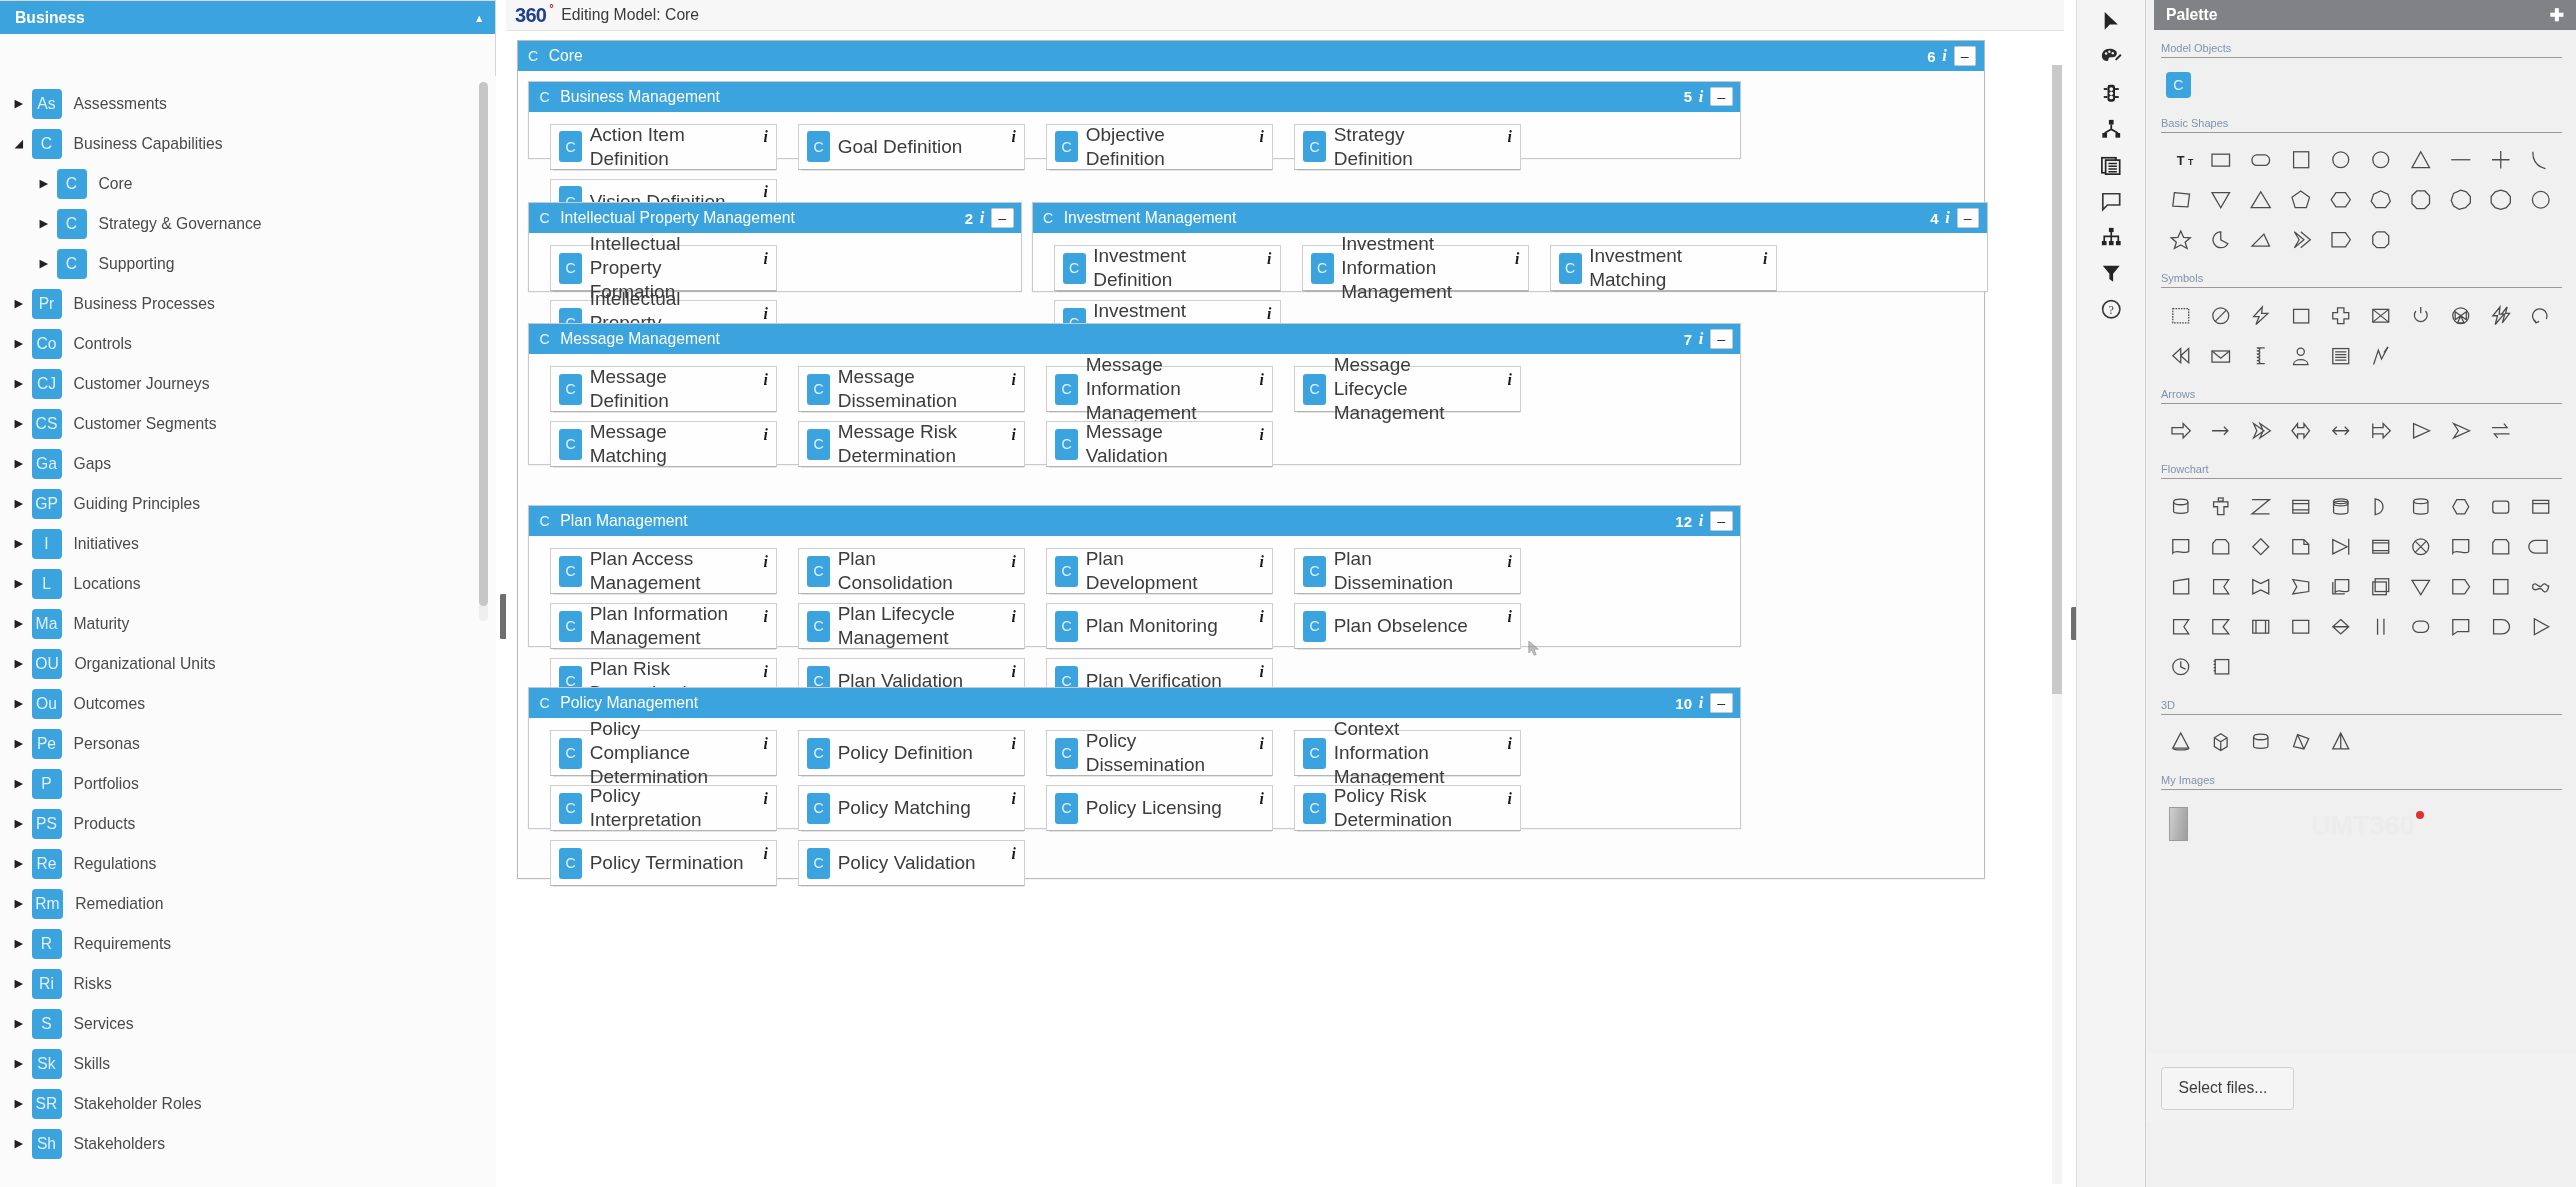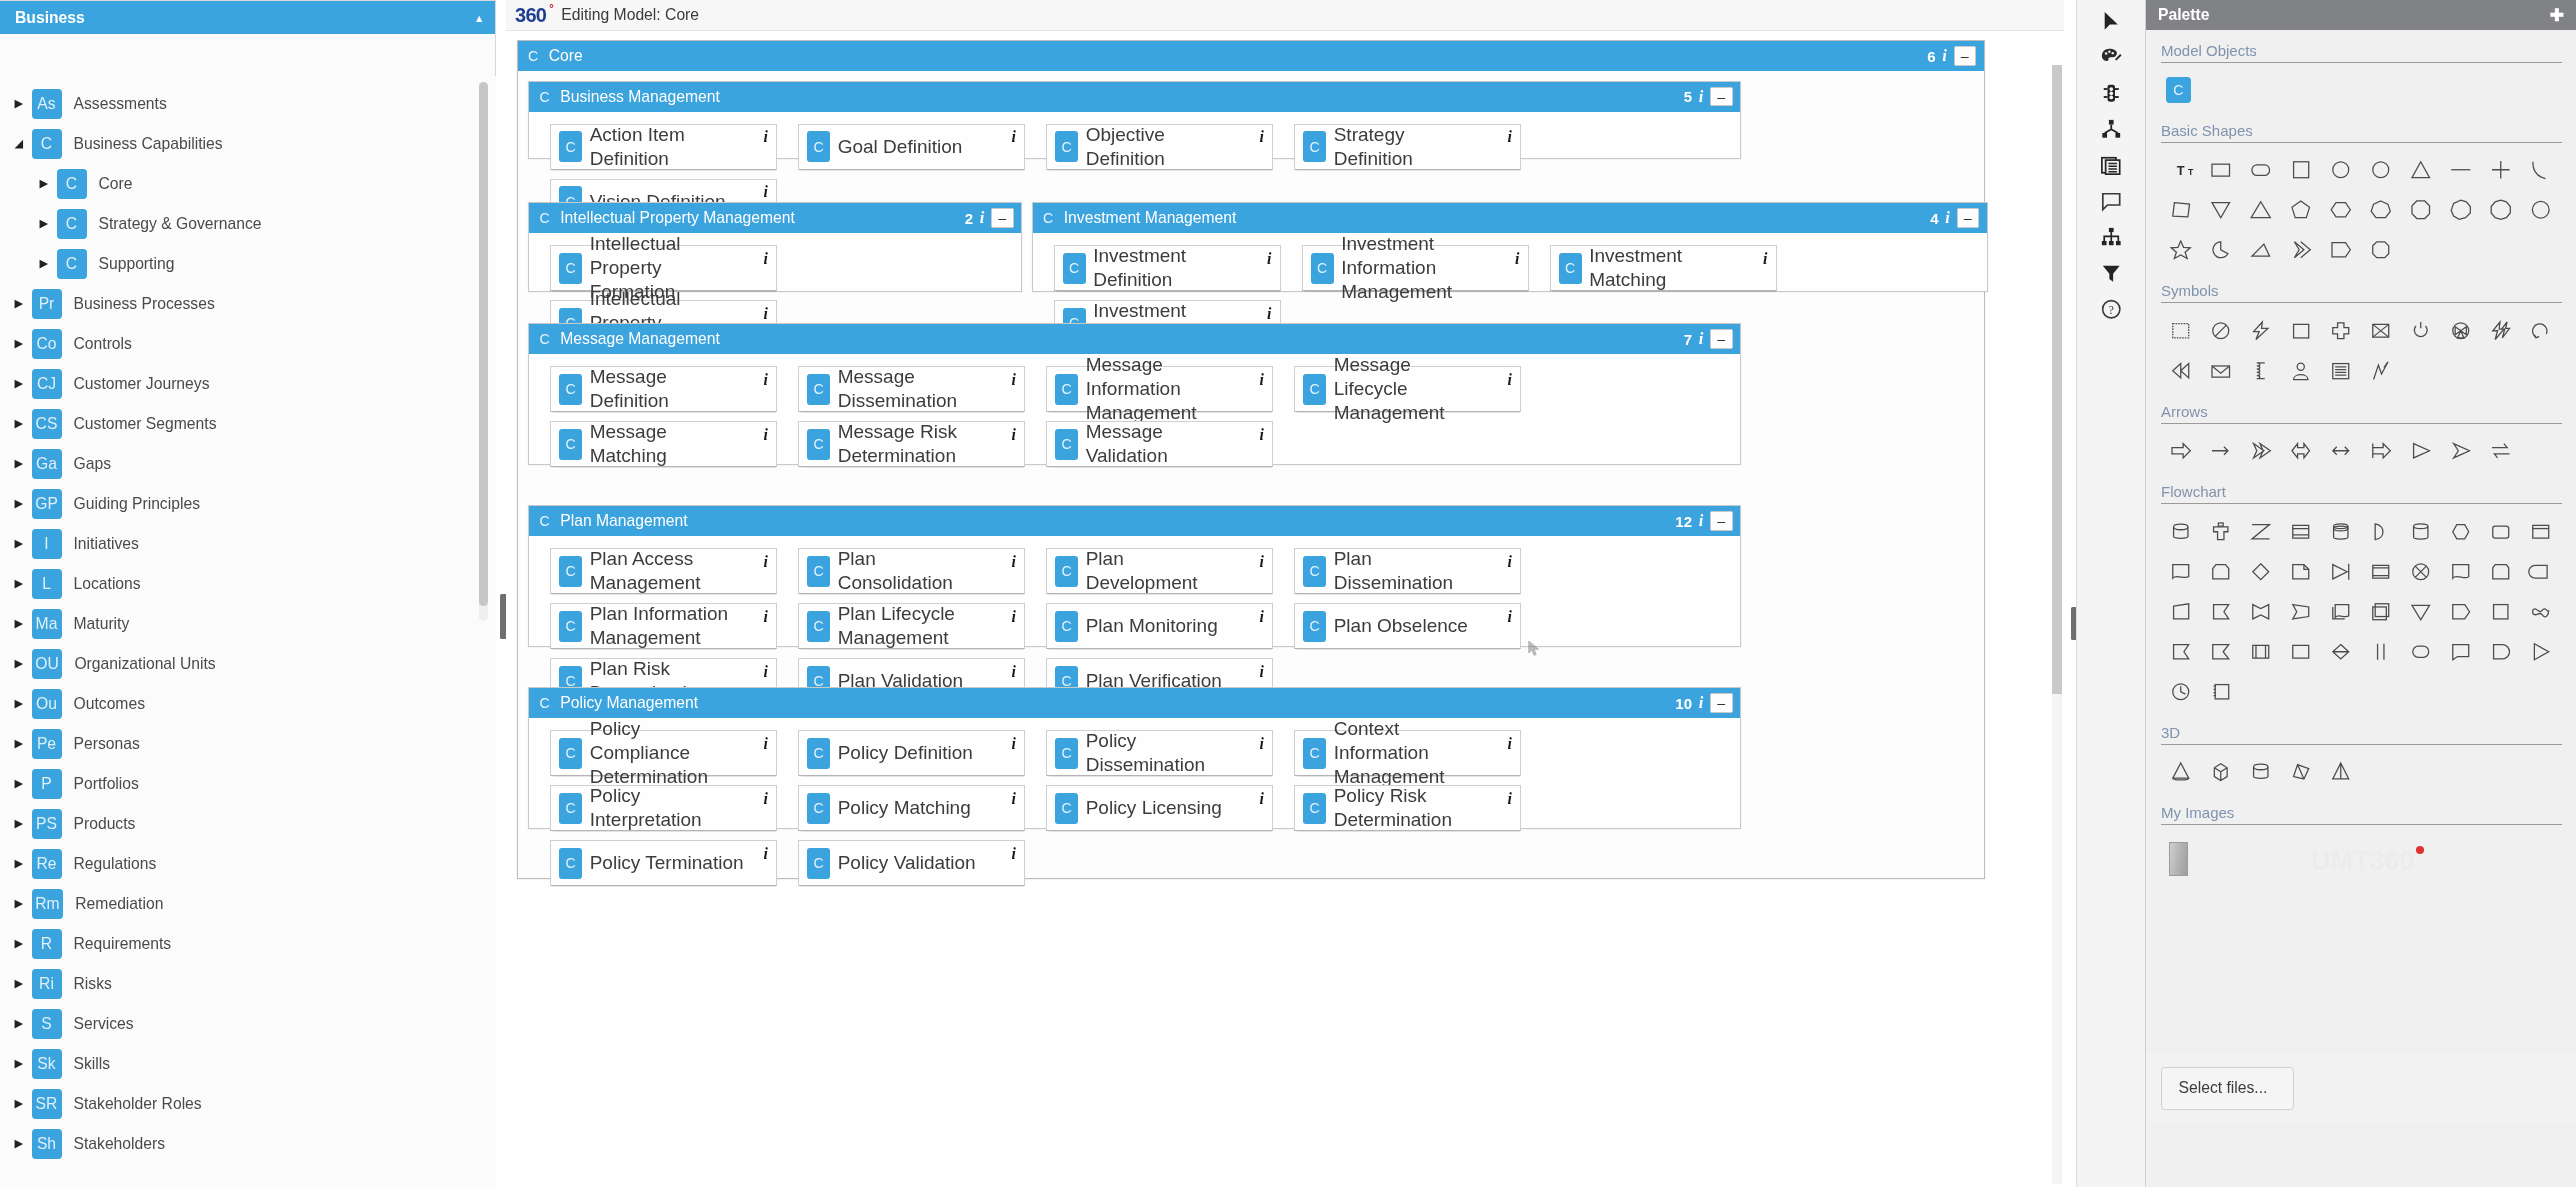--- a/index.html
+++ b/index.html
@@ -236,31 +236,31 @@
   #palette {
     position: absolute; left: 2145px; top: 0;
     width: 431px; height: 1188px;
     background: #f0f0f0;
     border-left: 0.7px solid #cfcfcf;
   }
   #palette-head {
     height: 30px; background: #808285;
     display: flex; align-items: center; justify-content: space-between;
     padding: 4px 12px;
-    color: #fff; font-size: 15.7px; font-weight: bold;
+    color: #fff; font-size: 15.7px; font-weight: bold; margin-left: 8px;
   }
   #palette-head .pin { font-size: 17px; line-height: 1; }
   #palette-body {
     position: absolute; top: 30px; left: 0;
     width: 431px; height: 1023px;
     overflow: hidden;
     padding: 12px 15px 0 15px;
   }
   .sec-title {
-    font-size: 15px; color: #7f93ad;
+    font-size: 11px; color: #7f93ad;
     padding-bottom: 3px;
     border-bottom: 1.5px solid #9a9a9a;
     margin-top: 12px; margin-bottom: 7.5px;
   }
   .sec-title:first-child { margin-top: 0; }
   .shape-grid {
     display: flex; flex-wrap: wrap;
     gap: 0;
   }
   .shape-cell {

